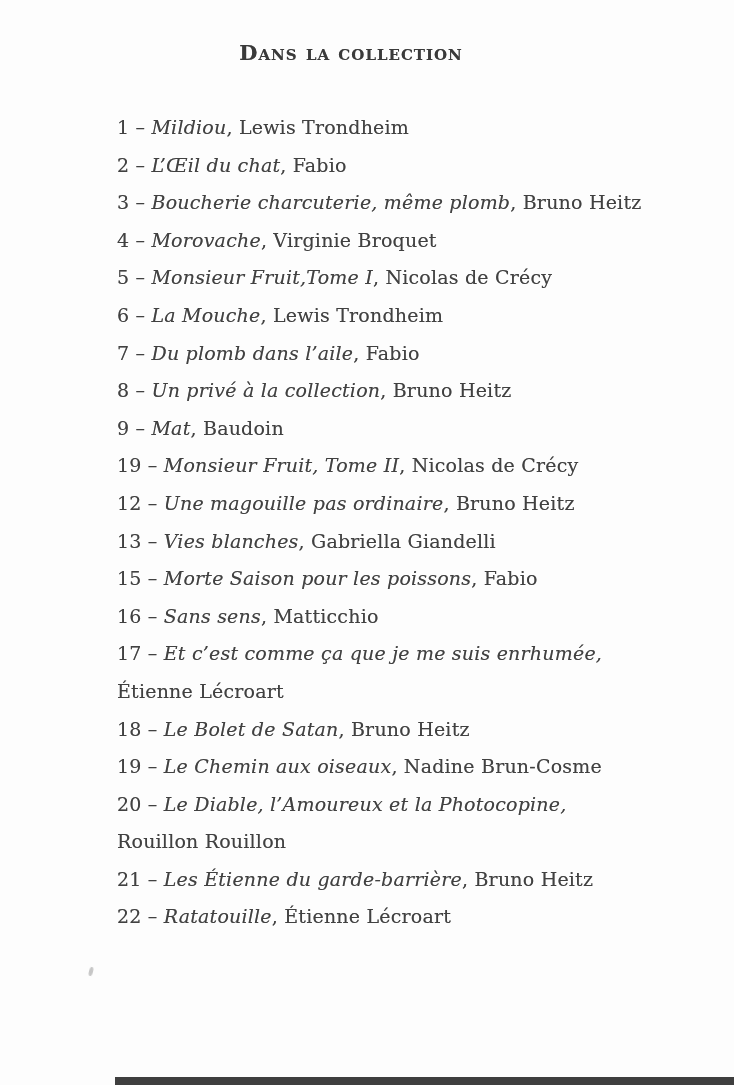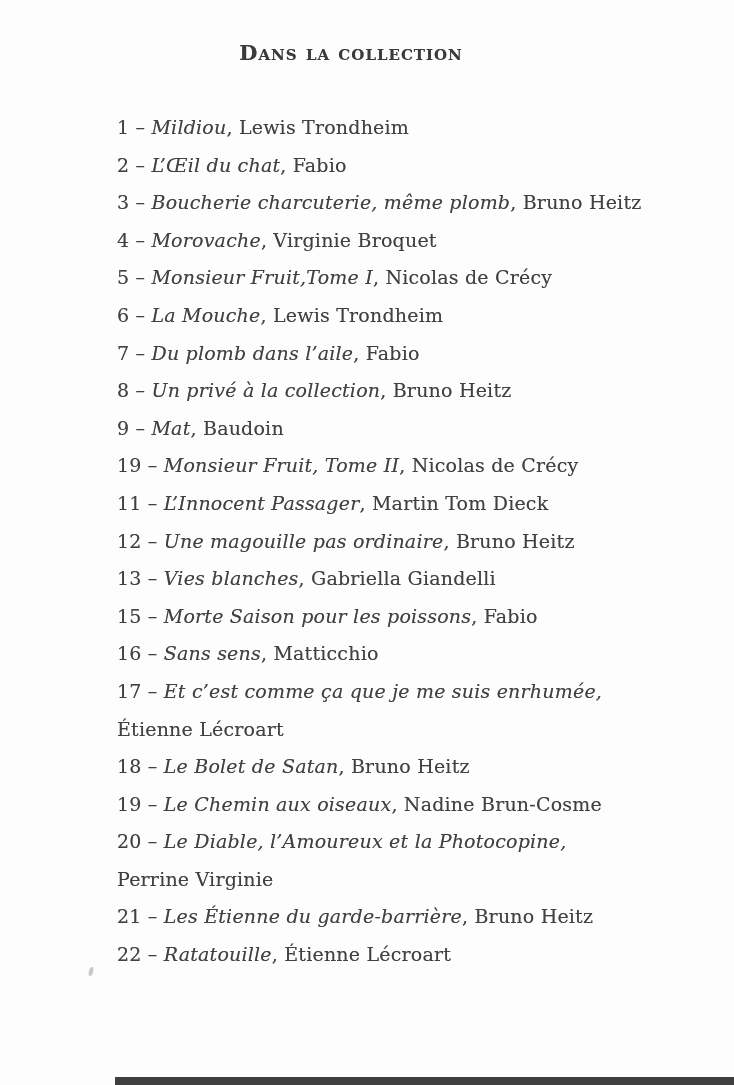--- a/index.html
+++ b/index.html
@@ -86,31 +86,30 @@
       <div class="line"><span class="rm">1 – </span><span class="it">Mildiou</span><span class="rm">, Lewis Trondheim</span></div>
       <div class="line"><span class="rm">2 – </span><span class="it">L’Œil du chat</span><span class="rm">, Fabio</span></div>
       <div class="line"><span class="rm">3 – </span><span class="it">Boucherie charcuterie, même plomb</span><span class="rm">, Bruno Heitz</span></div>
       <div class="line"><span class="rm">4 – </span><span class="it">Morovache</span><span class="rm">, Virginie Broquet</span></div>
       <div class="line"><span class="rm">5 – </span><span class="it">Monsieur Fruit,Tome I</span><span class="rm">, Nicolas de Crécy</span></div>
       <div class="line"><span class="rm">6 – </span><span class="it">La Mouche</span><span class="rm">, Lewis Trondheim</span></div>
       <div class="line"><span class="rm">7 – </span><span class="it">Du plomb dans l’aile</span><span class="rm">, Fabio</span></div>
       <div class="line"><span class="rm">8 – </span><span class="it">Un privé à la collection</span><span class="rm">, Bruno Heitz</span></div>
       <div class="line"><span class="rm">9 – </span><span class="it">Mat</span><span class="rm">, Baudoin</span></div>
       <div class="line"><span class="rm">19 – </span><span class="it">Monsieur Fruit, Tome II</span><span class="rm">, Nicolas de Crécy</span></div>
-      <div class="line"><span class="rm">11 – </span><span class="it">L’Innocent Passager</span><span class="rm">, Martin Tom Dieck</span></div>
       <div class="line"><span class="rm">12 – </span><span class="it">Une magouille pas ordinaire</span><span class="rm">, Bruno Heitz</span></div>
       <div class="line"><span class="rm">13 – </span><span class="it">Vies blanches</span><span class="rm">, Gabriella Giandelli</span></div>
       <div class="line"><span class="rm">15 – </span><span class="it">Morte Saison pour les poissons</span><span class="rm">, Fabio</span></div>
       <div class="line"><span class="rm">16 – </span><span class="it">Sans sens</span><span class="rm">, Matticchio</span></div>
       <div class="line"><span class="rm">17 – </span><span class="it">Et c’est comme ça que je me suis enrhumée,</span></div>
       <div class="line"><span class="rm">Étienne Lécroart</span></div>
       <div class="line"><span class="rm">18 – </span><span class="it">Le Bolet de Satan</span><span class="rm">, Bruno Heitz</span></div>
       <div class="line"><span class="rm">19 – </span><span class="it">Le Chemin aux oiseaux</span><span class="rm">, Nadine Brun-Cosme</span></div>
       <div class="line"><span class="rm">20 – </span><span class="it">Le Diable, l’Amoureux et la Photocopine,</span></div>
-      <div class="line"><span class="rm">Perrine Virginie</span></div>
+      <div class="line"><span class="rm">Rouillon Rouillon</span></div>
       <div class="line"><span class="rm">21 – </span><span class="it">Les Étienne du garde-barrière</span><span class="rm">, Bruno Heitz</span></div>
       <div class="line"><span class="rm">22 – </span><span class="it">Ratatouille</span><span class="rm">, Étienne Lécroart</span></div>
     </div>
 
   <div class="speck"></div>
 
   <div class="bottom-bar"></div>
 
 </div>
 

